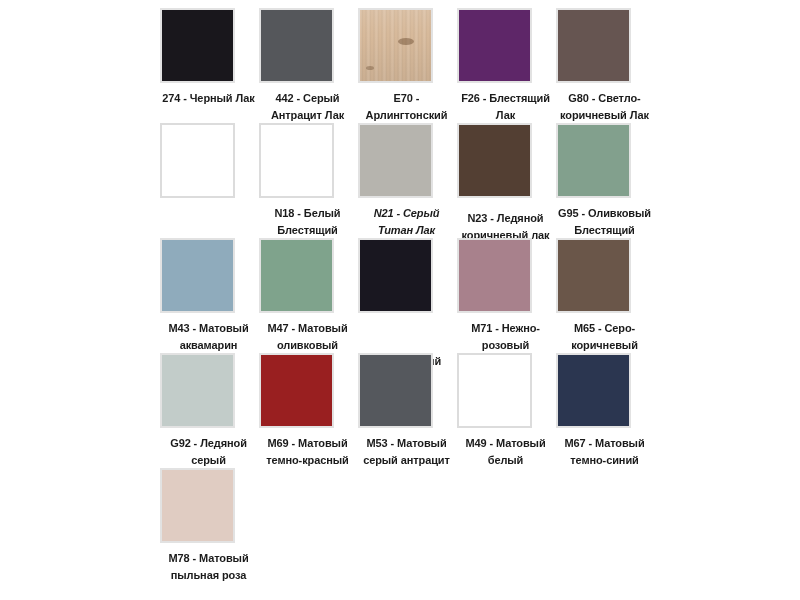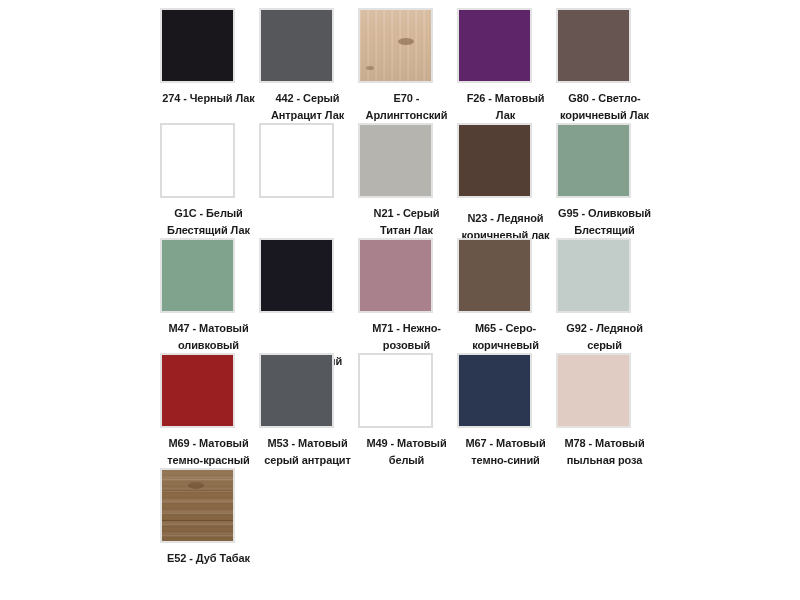--- a/index.html
+++ b/index.html
@@ -137,46 +137,50 @@
       <div class="swatch-chip" style="background-color: rgb(217, 187, 156);">
         <span class="grain-v"></span>
         <span class="knot" style="left: 38px; top: 28px;"></span>
         <span class="knot k2" style="left: 6px; top: 56px;"></span>
         <span class="shade"></span>
       </div>
       <div class="swatch-label" style="color: rgb(27, 27, 27);">E70 - Арлингтонский Дуб</div>
     </div>
     <div class="swatch-cell">
       <div class="swatch-chip" style="background-color: rgb(94, 38, 104);"></div>
-      <div class="swatch-label" style="color: rgb(27, 27, 27);">F26 - Матовый Лак</div>
+      <div class="swatch-label" style="color: rgb(27, 27, 27);">F26 - Блестящий Лак</div>
     </div>
     <div class="swatch-cell">
       <div class="swatch-chip" style="background-color: rgb(102, 85, 81);"></div>
       <div class="swatch-label" style="color: rgb(27, 27, 27);">G80 - Светло-коричневый Лак</div>
     </div>
     <div class="swatch-cell">
       <div class="swatch-chip light-edge" style="background-color: rgb(255, 255, 255);"></div>
-      <div class="swatch-label" style="color: rgb(27, 27, 27);">G1C - Белый Блестящий Лак</div>
     </div>
     <div class="swatch-cell">
       <div class="swatch-chip light-edge" style="background-color: rgb(255, 255, 255);"></div>
+      <div class="swatch-label" style="color: rgb(27, 27, 27);">N18 - Белый Блестящий</div>
     </div>
     <div class="swatch-cell">
       <div class="swatch-chip" style="background-color: rgb(182, 180, 174);"></div>
-      <div class="swatch-label" style="color: rgb(27, 27, 27);">N21 - Серый Титан Лак</div>
+      <div class="swatch-label" style="color: rgb(27, 27, 27); font-style: italic;">N21 - Серый Титан Лак</div>
     </div>
     <div class="swatch-cell">
       <div class="swatch-chip" style="background-color: rgb(83, 63, 51);"></div>
       <div class="swatch-label" style="color: rgb(27, 27, 27); margin-top: 12px;">N23 - Ледяной коричневый лак</div>
     </div>
     <div class="swatch-cell">
       <div class="swatch-chip" style="background-color: rgb(130, 160, 141);"></div>
       <div class="swatch-label" style="color: rgb(27, 27, 27);">G95 - Оливковый Блестящий</div>
     </div>
     <div class="swatch-cell">
+      <div class="swatch-chip" style="background-color: rgb(143, 171, 188);"></div>
+      <div class="swatch-label" style="color: rgb(27, 27, 27);">M43 - Матовый аквамарин</div>
+    </div>
+    <div class="swatch-cell">
       <div class="swatch-chip" style="background-color: rgb(127, 163, 140);"></div>
       <div class="swatch-label" style="color: rgb(27, 27, 27);">M47 - Матовый оливковый</div>
     </div>
     <div class="swatch-cell">
       <div class="swatch-chip" style="background-color: rgb(25, 23, 32);"></div>
       <div class="swatch-label" style="color: rgb(27, 27, 27); margin-top: 40px;">M61 - Мягкий Черный</div>
     </div>
     <div class="swatch-cell">
       <div class="swatch-chip" style="background-color: rgb(168, 129, 140);"></div>
       <div class="swatch-label" style="color: rgb(27, 27, 27);">M71 - Нежно-розовый</div>
@@ -202,23 +206,13 @@
       <div class="swatch-label" style="color: rgb(27, 27, 27);">M49 - Матовый белый</div>
     </div>
     <div class="swatch-cell">
       <div class="swatch-chip" style="background-color: rgb(43, 54, 80);"></div>
       <div class="swatch-label" style="color: rgb(27, 27, 27);">M67 - Матовый темно-синий</div>
     </div>
     <div class="swatch-cell">
       <div class="swatch-chip" style="background-color: rgb(224, 204, 194);"></div>
       <div class="swatch-label" style="color: rgb(27, 27, 27);">M78 - Матовый пыльная роза</div>
     </div>
-    <div class="swatch-cell">
-      <div class="swatch-chip" style="background-color: rgb(140, 106, 70);">
-        <span class="grain-v" style="transform: rotate(90deg) scale(1.4);"></span>
-        <span class="plank" style="top: 20px;"></span>
-        <span class="plank" style="top: 50px;"></span>
-        <span class="knot" style="left: 26px; top: 12px;"></span>
-        <span class="shade"></span>
-      </div>
-      <div class="swatch-label" style="color: rgb(27, 27, 27);">E52 - Дуб Табак</div>
-    </div>
   </div>
 
 </body></html>

